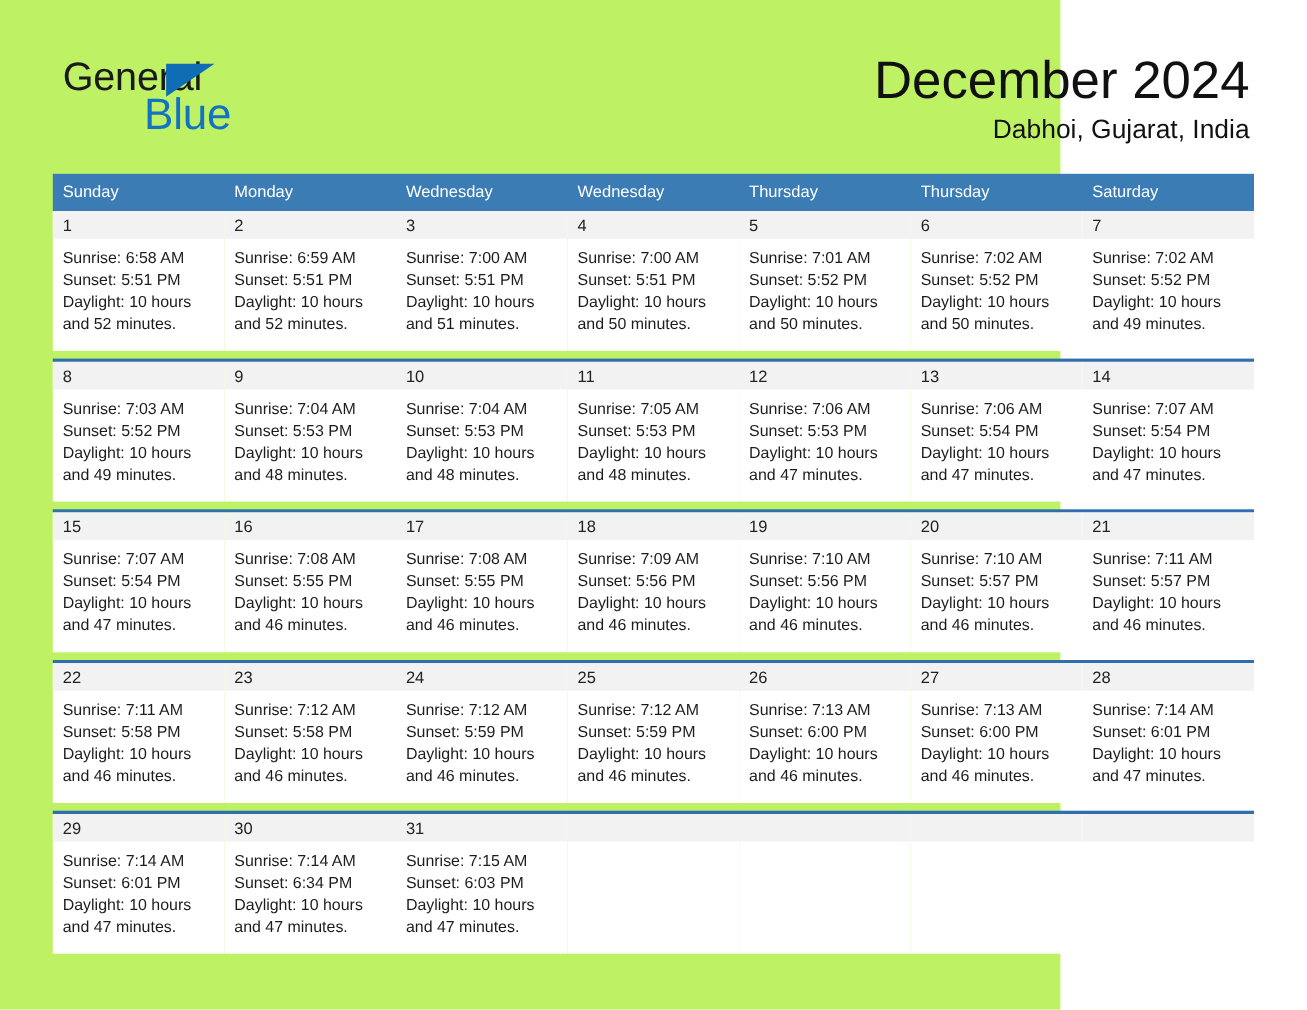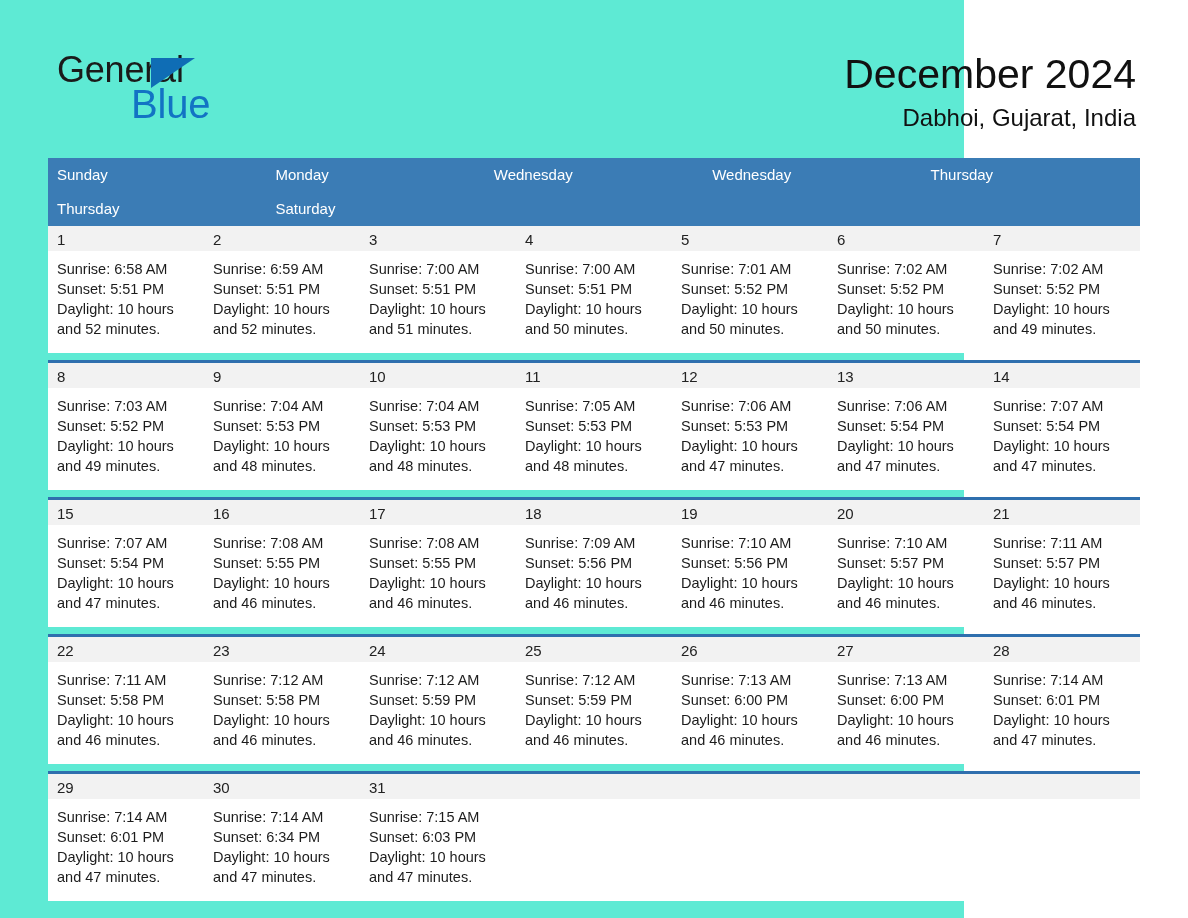--- a/index.html
+++ b/index.html
@@ -10,21 +10,21 @@
     height: 918px;
     background: #ffffff;
     font-family: "Liberation Sans", sans-serif;
     -webkit-font-smoothing: antialiased;
   }
 
   .page {
     position: relative;
     width: 964px;
     height: 918px;
-    background: #5eead4;
+    background: #bef264;
   }
 
   
   .header {
     position: absolute;
     left: 0; top: 0;
     width: 1188px;
     height: 152px;
   }
 
@@ -62,21 +62,21 @@
     font-weight: 400;
   }
 
   .title-block {
     position: absolute;
     right: 52px;
     top: 48px;
     text-align: right;
   }
   .month-title {
-    font-size: 41px;
+    font-size: 48px;
     line-height: 52px;
     color: #111111;
     font-weight: 400;
     white-space: nowrap;
   }
   .location-title {
     font-size: 24px;
     line-height: 32px;
     color: #111111;
     font-weight: 400;
@@ -87,21 +87,21 @@
   
   .calendar {
     position: absolute;
     left: 48px;
     top: 158px;
     width: 1092px;
   }
 
   .weekday-header {
     display: grid;
-    grid-template-columns: repeat(5, 1fr);
+    grid-template-columns: repeat(7, 1fr);
     background: #3b7cb5;
   }
   .weekday-cell {
     padding: 7px 0 8px 9px;
     color: #ffffff;
     font-size: 15px;
     line-height: 19px;
     font-weight: 400;
   }
 

